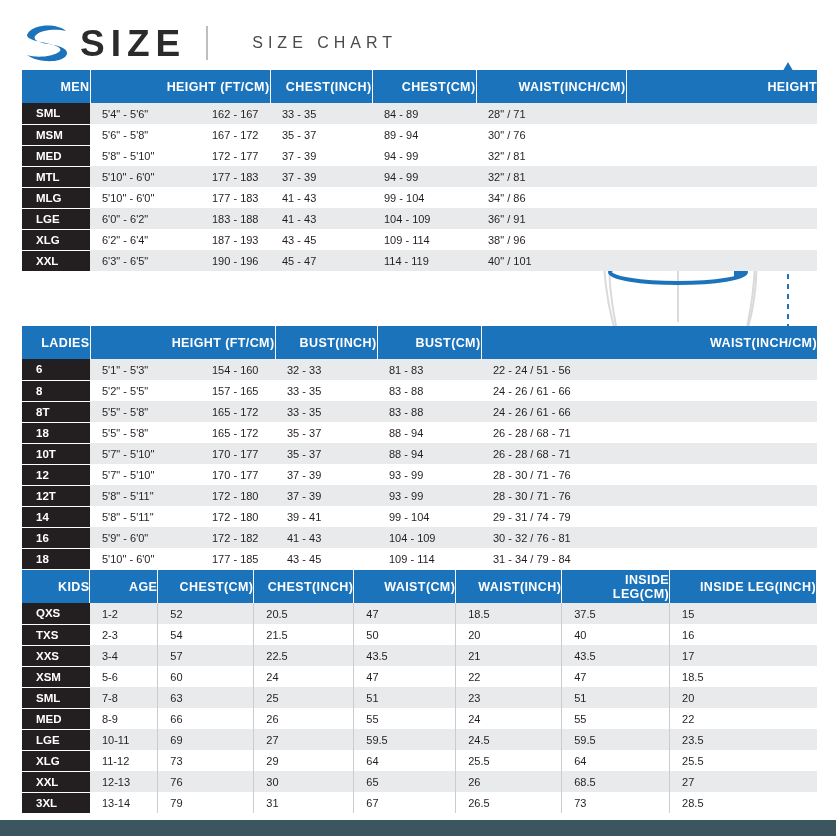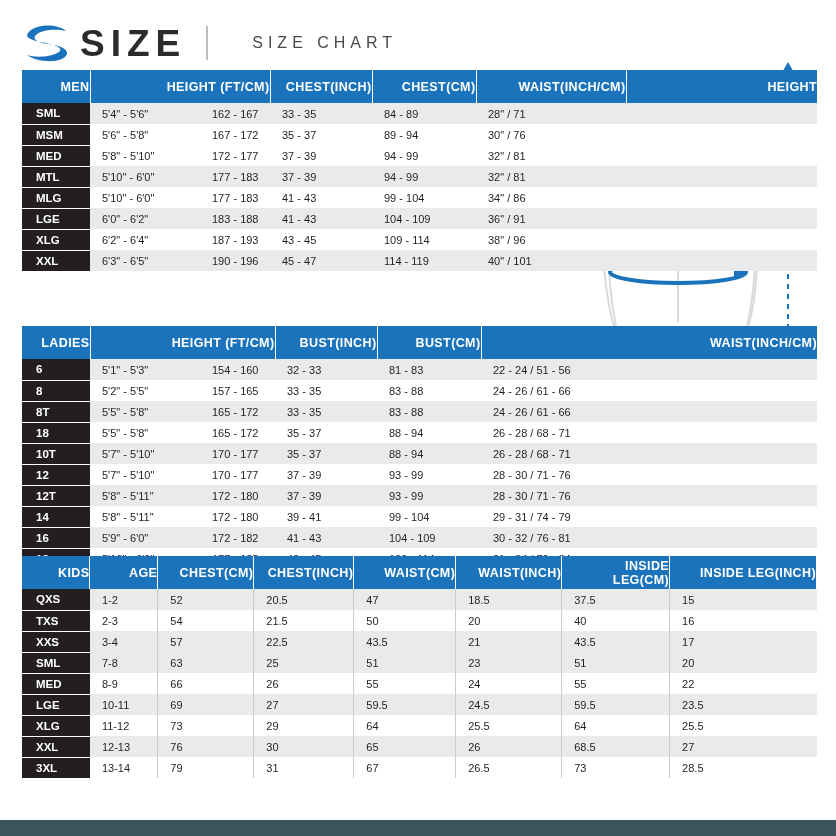--- a/index.html
+++ b/index.html
@@ -77,21 +77,21 @@
     padding-left:14px;
     font-size:11.5px;
     border-bottom:1px solid #ffffff;
   }
   td.cell { padding-left:12px; color:#231f20; }
   tbody tr.alt td.cell { background:#e9eaec; }
   tbody tr.norm td.cell { background:#ffffff; }
 
   .tbl-men { left:22px; top:70px; width:795px; }
   .tbl-ladies { left:22px; top:326px; width:795px; }
-  .tbl-kids { left:22px; top:556px; width:795px; }
+  .tbl-kids { left:22px; top:570px; width:795px; }
 
   .men-c0 { width:68px; }
   .men-c1 { width:180px; }
   .men-c2 { width:102px; }
   .men-c3 { width:104px; }
   .men-c4 { width:150px; }
   .men-c5 { width:191px; }
 
   .lad-c0 { width:68px; }
   .lad-c1 { width:185px; }
@@ -485,20 +485,30 @@
       <tr class="alt">
           <td class="rowlabel">XXS</td>
           <td class="cell">3-4</td>
           <td class="cell">57</td>
           <td class="cell">22.5</td>
           <td class="cell">43.5</td>
           <td class="cell">21</td>
           <td class="cell">43.5</td>
           <td class="cell">17</td>
         </tr>
+      <tr class="norm">
+          <td class="rowlabel">XSM</td>
+          <td class="cell">5-6</td>
+          <td class="cell">60</td>
+          <td class="cell">24</td>
+          <td class="cell">47</td>
+          <td class="cell">22</td>
+          <td class="cell">47</td>
+          <td class="cell">18.5</td>
+        </tr>
       <tr class="alt">
           <td class="rowlabel">SML</td>
           <td class="cell">7-8</td>
           <td class="cell">63</td>
           <td class="cell">25</td>
           <td class="cell">51</td>
           <td class="cell">23</td>
           <td class="cell">51</td>
           <td class="cell">20</td>
         </tr>

